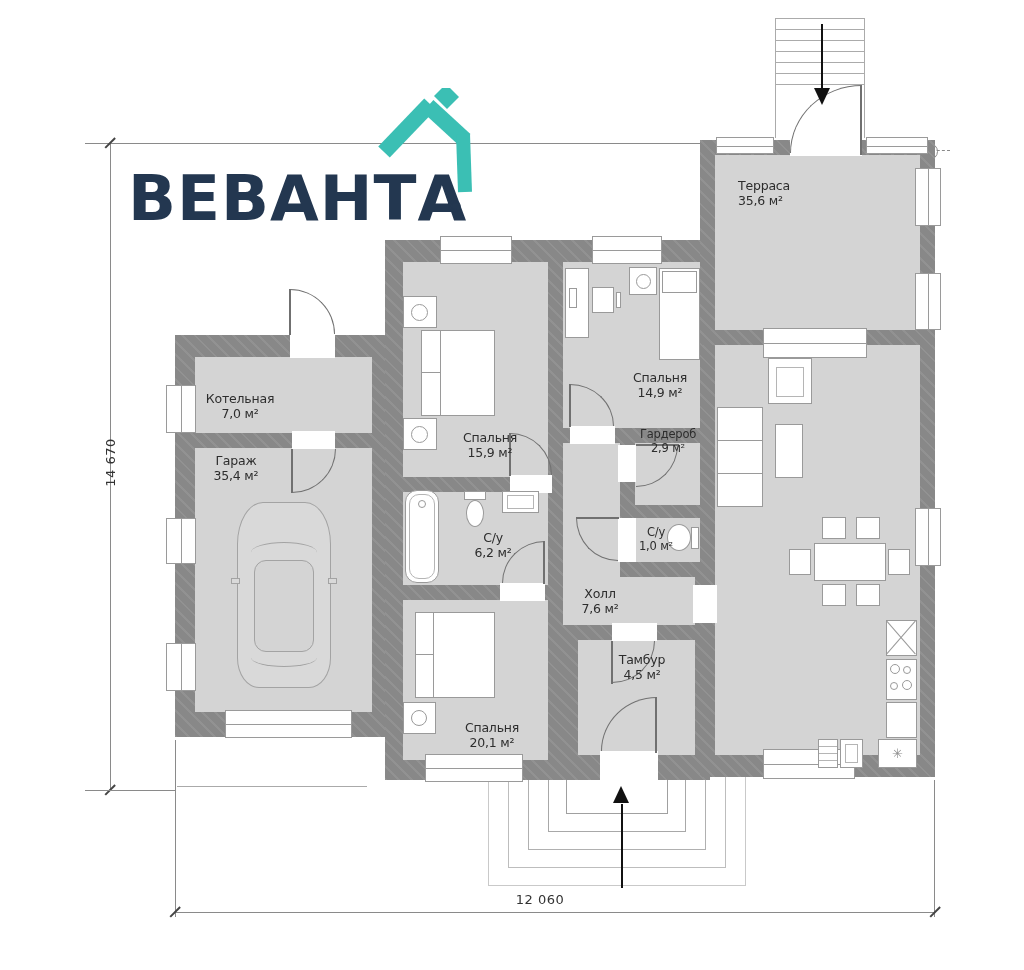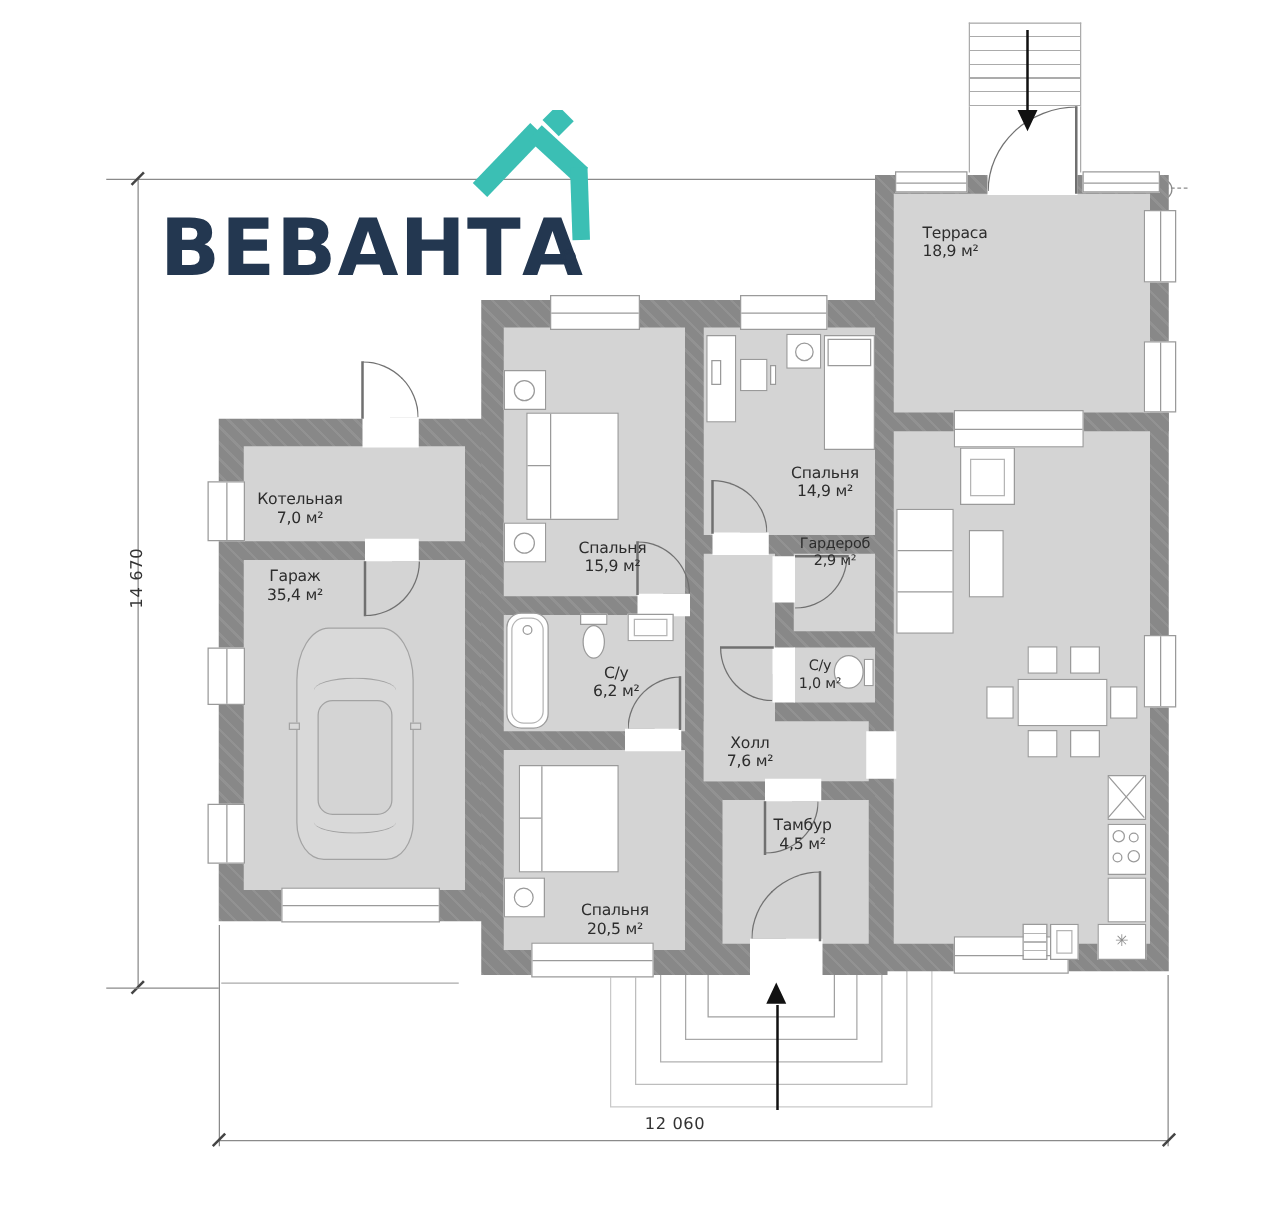--- a/index.html
+++ b/index.html
@@ -237,21 +237,21 @@
     <div class="soft" style="left:0;top:10px;width:94px;height:186px;border-radius:26px 26px 22px 22px / 42px 42px 30px 30px;background:#d9d9d9"></div>
     <div class="abs" style="left:17px;top:68px;width:60px;height:92px;border:1px solid #a3a3a3;border-radius:12px;background:#d4d4d4;box-sizing:border-box"></div>
     <div class="abs" style="left:14px;top:50px;width:66px;height:20px;border-top:1px solid #a3a3a3;border-radius:50% 50% 0 0"></div>
     <div class="abs" style="left:14px;top:156px;width:66px;height:18px;border-bottom:1px solid #a3a3a3;border-radius:0 0 50% 50%"></div>
     <div class="soft" style="left:-6px;top:86px;width:9px;height:6px"></div>
     <div class="soft" style="left:91px;top:86px;width:9px;height:6px"></div>
   </div>
 
   <div class="lbl" style="left:738px;top:178px;width:100px;text-align:left">
     <span>Терраса</span>
-      <span class="area">18,9 м²</span>
+      <span class="area">35,6 м²</span>
   </div>
   <div class="lbl" style="left:182px;top:391px;width:116px">
     <span>Котельная</span>
       <span class="area">7,0 м²</span>
   </div>
   <div class="lbl" style="left:180px;top:453px;width:112px">
     <span>Гараж</span>
       <span class="area">35,4 м²</span>
   </div>
   <div class="lbl" style="left:430px;top:430px;width:120px">
@@ -277,21 +277,21 @@
   <div class="lbl" style="left:558px;top:586px;width:84px">
     <span>Холл</span>
       <span class="area">7,6 м²</span>
   </div>
   <div class="lbl" style="left:596px;top:652px;width:92px">
     <span>Тамбур</span>
       <span class="area">4,5 м²</span>
   </div>
   <div class="lbl" style="left:432px;top:720px;width:120px">
     <span>Спальня</span>
-      <span class="area">20,5 м²</span>
+      <span class="area">20,1 м²</span>
   </div>
 
   <svg class="abs z10" style="left:378px;top:88px" width="100" height="118" viewBox="0 0 100 118">
     <path d="M6 64 L52 16" stroke="#3bbfb4" stroke-width="16" fill="none"></path>
     <path d="M62 2 L75 15" stroke="#3bbfb4" stroke-width="17" fill="none"></path>
     <path d="M50 18 L87 52" stroke="#3bbfb4" stroke-width="16" fill="none"></path>
     <path d="M85 46 L87 104" stroke="#3bbfb4" stroke-width="14" fill="none"></path>
   </svg>
   <div id="brand">ВЕВАНТА</div>
   <div id="copy">©</div>

